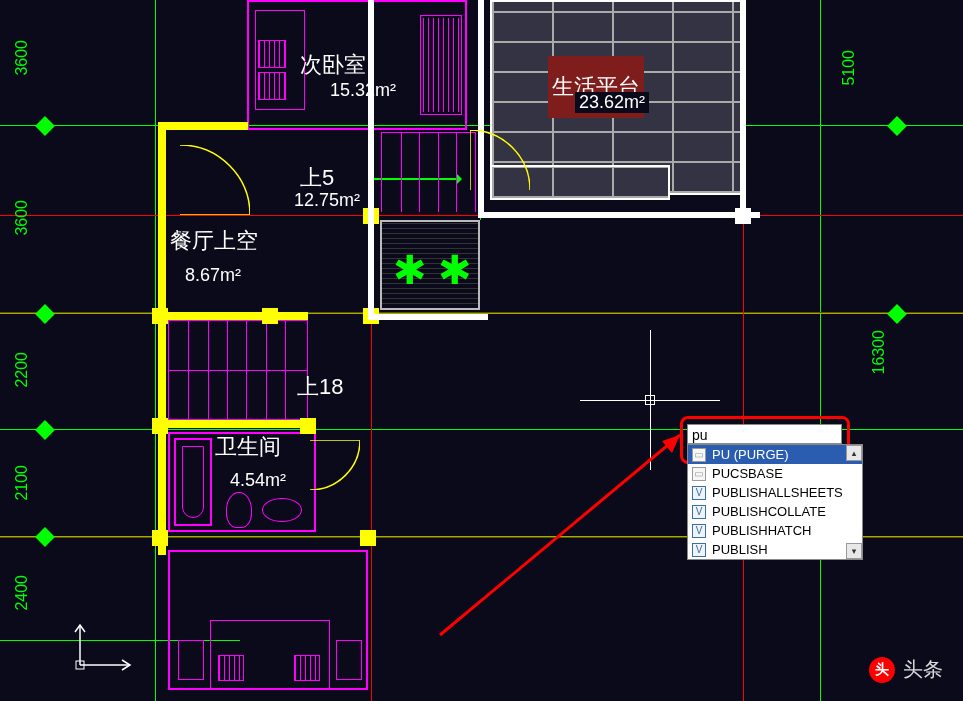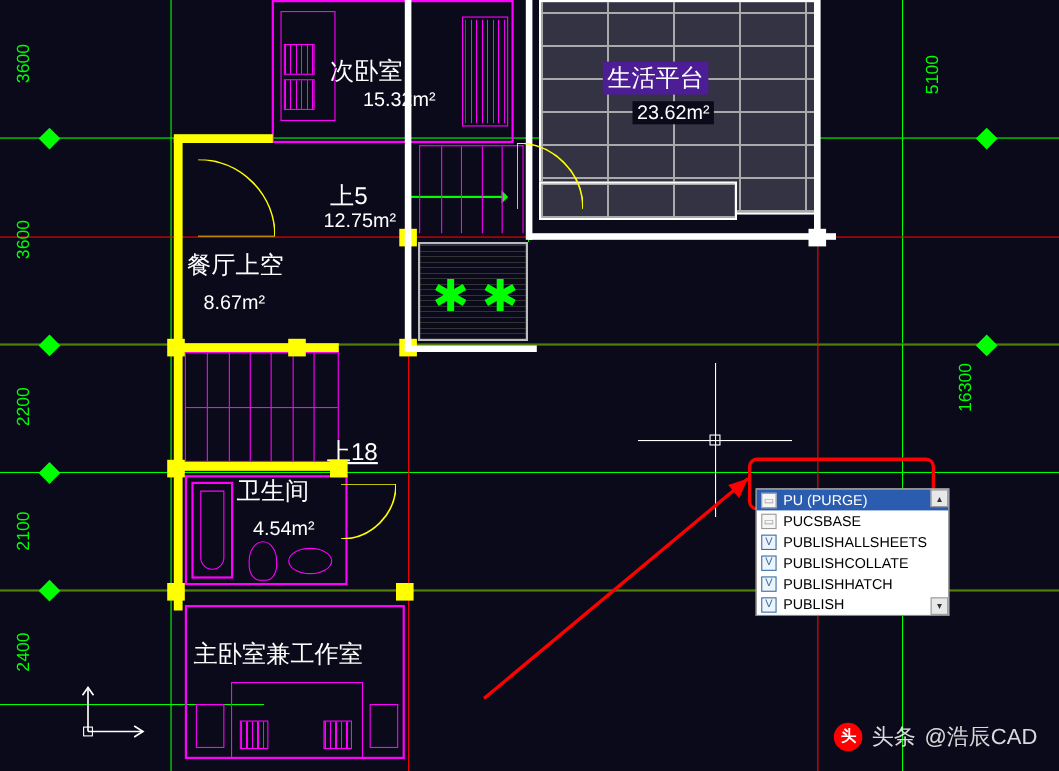--- a/index.html
+++ b/index.html
@@ -266,21 +266,21 @@
   <div class="room-outline" style="left:247px;top:0;width:220px;height:130px"></div>
   <div class="furn" style="left:255px;top:10px;width:50px;height:100px"></div>
   <div class="bed-hatch" style="left:258px;top:40px;width:28px;height:28px;border:1px solid #ff00ff"></div>
   <div class="bed-hatch" style="left:258px;top:72px;width:28px;height:28px;border:1px solid #ff00ff"></div>
   <div class="furn" style="left:420px;top:15px;width:42px;height:100px"></div>
   <div class="bed-hatch" style="left:423px;top:18px;width:36px;height:94px"></div>
 
   <div class="room-label" style="left:300px;top:50px">次卧室</div>
   <div class="room-area" style="left:330px;top:80px"><span>15.32m²</span></div>
 
-  <div class="room-label" style="left:548px;top:56px;background:#4c1d95;padding:0 4px">生活平台</div>
+  <div class="room-label" style="left:548px;top:56px;background:#7f1d1d;padding:16px 4px">生活平台</div>
   <div class="room-area" style="left:575px;top:92px;background:#0a0a1a;padding:0 4px"><span>23.62m²</span></div>
 
   <div class="room-label" style="left:300px;top:163px;">上5</div>
   <div class="room-area" style="left:294px;top:190px"><span>12.75m²</span></div>
   <div class="stair-arrow" style="left:370px;top:178px;width:90px"></div>
 
   <div class="stairs" style="left:381px;top:132px;width:95px;height:80px;border:1px solid #ff00ff;border-bottom:none">
     <div class="vline" style="background:#ff00ff;left:20%;top:0;height:100%"></div>
     <div class="vline" style="background:#ff00ff;left:40%;top:0;height:100%"></div>
     <div class="vline" style="background:#ff00ff;left:60%;top:0;height:100%"></div>
@@ -296,38 +296,37 @@
 
   <div class="stairs" style="left:168px;top:320px;width:140px;height:100px;border:1px solid #ff00ff">
     <div class="stair-line" style="top:50%"></div>
     <div class="vline" style="background:#ff00ff;left:14%;top:0;height:100%"></div>
     <div class="vline" style="background:#ff00ff;left:28%;top:0;height:100%"></div>
     <div class="vline" style="background:#ff00ff;left:42%;top:0;height:100%"></div>
     <div class="vline" style="background:#ff00ff;left:56%;top:0;height:100%"></div>
     <div class="vline" style="background:#ff00ff;left:70%;top:0;height:100%"></div>
     <div class="vline" style="background:#ff00ff;left:84%;top:0;height:100%"></div>
   </div>
-  <div class="room-label" style="left:297px;top:396px;text-decoration:underline">上18</div>
+  <div class="room-label" style="left:297px;top:372px;">上18</div>
 
   <div class="room-outline" style="left:168px;top:432px;width:148px;height:100px"></div>
   <div class="tub" style="left:174px;top:438px;width:38px;height:88px">
       <div class="inner"></div>
     </div>
   <div class="toilet" style="left:226px;top:492px"></div>
   <div class="sink" style="left:262px;top:498px"></div>
   <div class="room-label" style="left:215px;top:432px">卫生间</div>
   <div class="room-area" style="left:230px;top:470px"><span>4.54m²</span></div>
 
   <div class="room-outline" style="left:168px;top:550px;width:200px;height:140px"></div>
   <div class="furn" style="left:210px;top:620px;width:120px;height:70px"></div>
   <div class="bed-hatch" style="left:218px;top:655px;width:26px;height:26px;border:1px solid #ff00ff"></div>
   <div class="bed-hatch" style="left:294px;top:655px;width:26px;height:26px;border:1px solid #ff00ff"></div>
   <div class="furn" style="left:178px;top:640px;width:26px;height:40px"></div>
   <div class="furn" style="left:336px;top:640px;width:26px;height:40px"></div>
-  <div class="room-label" style="left:176px;top:580px">主卧室兼工作室</div>
 
   <div class="wall-yellow" style="left:158px;top:125px;width:8px;height:430px"></div>
 
   <div class="wall-yellow" style="left:158px;top:312px;width:150px;height:8px"></div>
 
   <div class="wall-yellow" style="left:158px;top:122px;width:90px;height:8px"></div>
 
   <div class="wall-yellow" style="left:158px;top:420px;width:150px;height:8px"></div>
 
   <div class="wall-yellow" style="left:152px;top:308px;width:16px;height:16px"></div>
@@ -361,20 +360,21 @@
       <div class="ch-v"></div>
       <div class="box"></div>
   </div>
 
   <svg style="position:absolute;left:440px;top:435px;width:260px;height:200px;overflow:visible">
     <line x1="0" y1="200" x2="240" y2="0" stroke="#ff0000" stroke-width="3"></line>
     <polygon points="240,0 222,6 232,18" fill="#ff0000"></polygon>
   </svg>
 
   <div class="cmd-callout" style="left:680px;top:416px;width:170px;height:48px"></div>
+  <div class="cmd-input" style="left:687px;top:424px;width:155px;height:20px"><span>pu</span></div>
   <div class="cmd-list" style="left:687px;top:444px;width:176px">
     <div class="cmd-item sel">
       <span class="cmd-icon doc">▭</span>
       <span>PU (PURGE)</span>
     </div>
     <div class="cmd-item">
       <span class="cmd-icon doc">▭</span>
       <span>PUCSBASE</span>
     </div>
     <div class="cmd-item">
@@ -393,21 +393,20 @@
       <span class="cmd-icon">V</span>
       <span>PUBLISH</span>
     </div>
     <div class="scroll-btn" style="top:0">▴</div>
     <div class="scroll-btn" style="bottom:0">▾</div>
   </div>
 
   <div class="watermark" style="right:20px;bottom:18px">
     <span class="logo">头</span>
     <span>头条</span>
-    <span>@浩辰CAD</span>
   </div>
 
   <svg style="position:absolute;left:70px;top:620px;width:70px;height:55px" viewBox="0 0 70 55">
     <line x1="10" y1="45" x2="60" y2="45" stroke="#fff" stroke-width="1.5"></line>
     <polyline points="52,40 60,45 52,50" fill="none" stroke="#fff" stroke-width="1.5"></polyline>
     <line x1="10" y1="45" x2="10" y2="5" stroke="#fff" stroke-width="1.5"></line>
     <polyline points="5,12 10,5 15,12" fill="none" stroke="#fff" stroke-width="1.5"></polyline>
     <rect x="6" y="41" width="8" height="8" fill="none" stroke="#fff"></rect>
   </svg>
 

